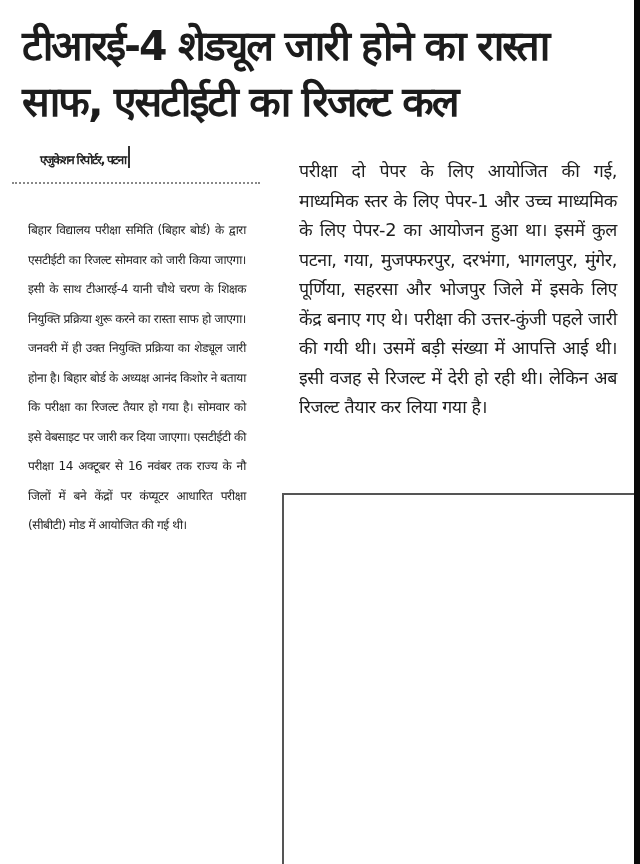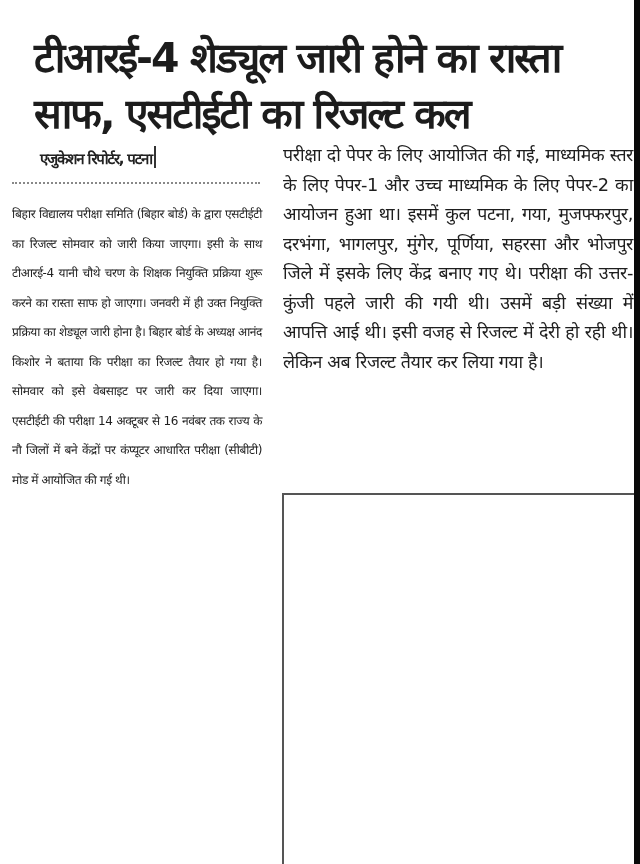--- a/index.html
+++ b/index.html
@@ -1,25 +1,25 @@
 <!DOCTYPE html>
 <html><head>
 <meta charset="utf-8">
 <style>
   html, body { margin:0; padding:0; }
   body { width:640px; height:864px; background:#ffffff; position:relative; overflow:hidden; font-family:"DejaVu Sans", sans-serif; color:#1a1a1a; }
   .edge { position:absolute; right:0; top:0; width:6px; height:864px; background:#0a0a0a; }
-  .headline { position:absolute; left:22px; top:18px; width:600px; font-weight:bold; font-size:41px; line-height:56px; letter-spacing:-2px; color:#1c1c1c; margin:12px; }
-  .byline { position:absolute; left:40px; top:146px; font-size:15px; font-weight:bold; letter-spacing:-1.2px; color:#222; }
+  .headline { position:absolute; left:22px; top:18px; width:600px; font-weight:bold; font-size:41px; line-height:56px; letter-spacing:-2px; color:#1c1c1c; margin:0; }
+  .byline { position:absolute; left:40px; top:146px; font-size:12px; font-weight:bold; letter-spacing:-1.2px; color:#222; }
   .byline .bar { display:inline-block; width:2px; height:22px; background:#333; vertical-align:-4px; margin-left:2px; }
   .dots { position:absolute; left:12px; top:182px; width:248px; border-top:2px dotted #888; }
   .col { position:absolute; font-size:12px; line-height:29.5px; color:#1e1e1e; letter-spacing:-0.4px; }
   .col-left { left:12px; top:200px; width:250px; text-align:justify; }
   .col-right { left:283px; top:140px; width:350px; text-align:justify; font-size:17.8px; }
-  .col p { margin:0; }
+  .col p { margin:16px; }
   .box { position:absolute; left:282px; top:493px; width:352px; height:380px; border-left:2px solid #555; border-top:2px solid #555; box-sizing:border-box; }
 </style>
 </head>
 <body>
 
 <div class="edge"></div>
 
 <h1 class="headline">टीआरई-4 शेड्यूल जारी होने का रास्ता साफ, एसटीईटी का रिजल्ट कल</h1>
 
 <div class="byline"><span>एजुकेशन रिपोर्टर, पटना</span><span class="bar"></span></div>

